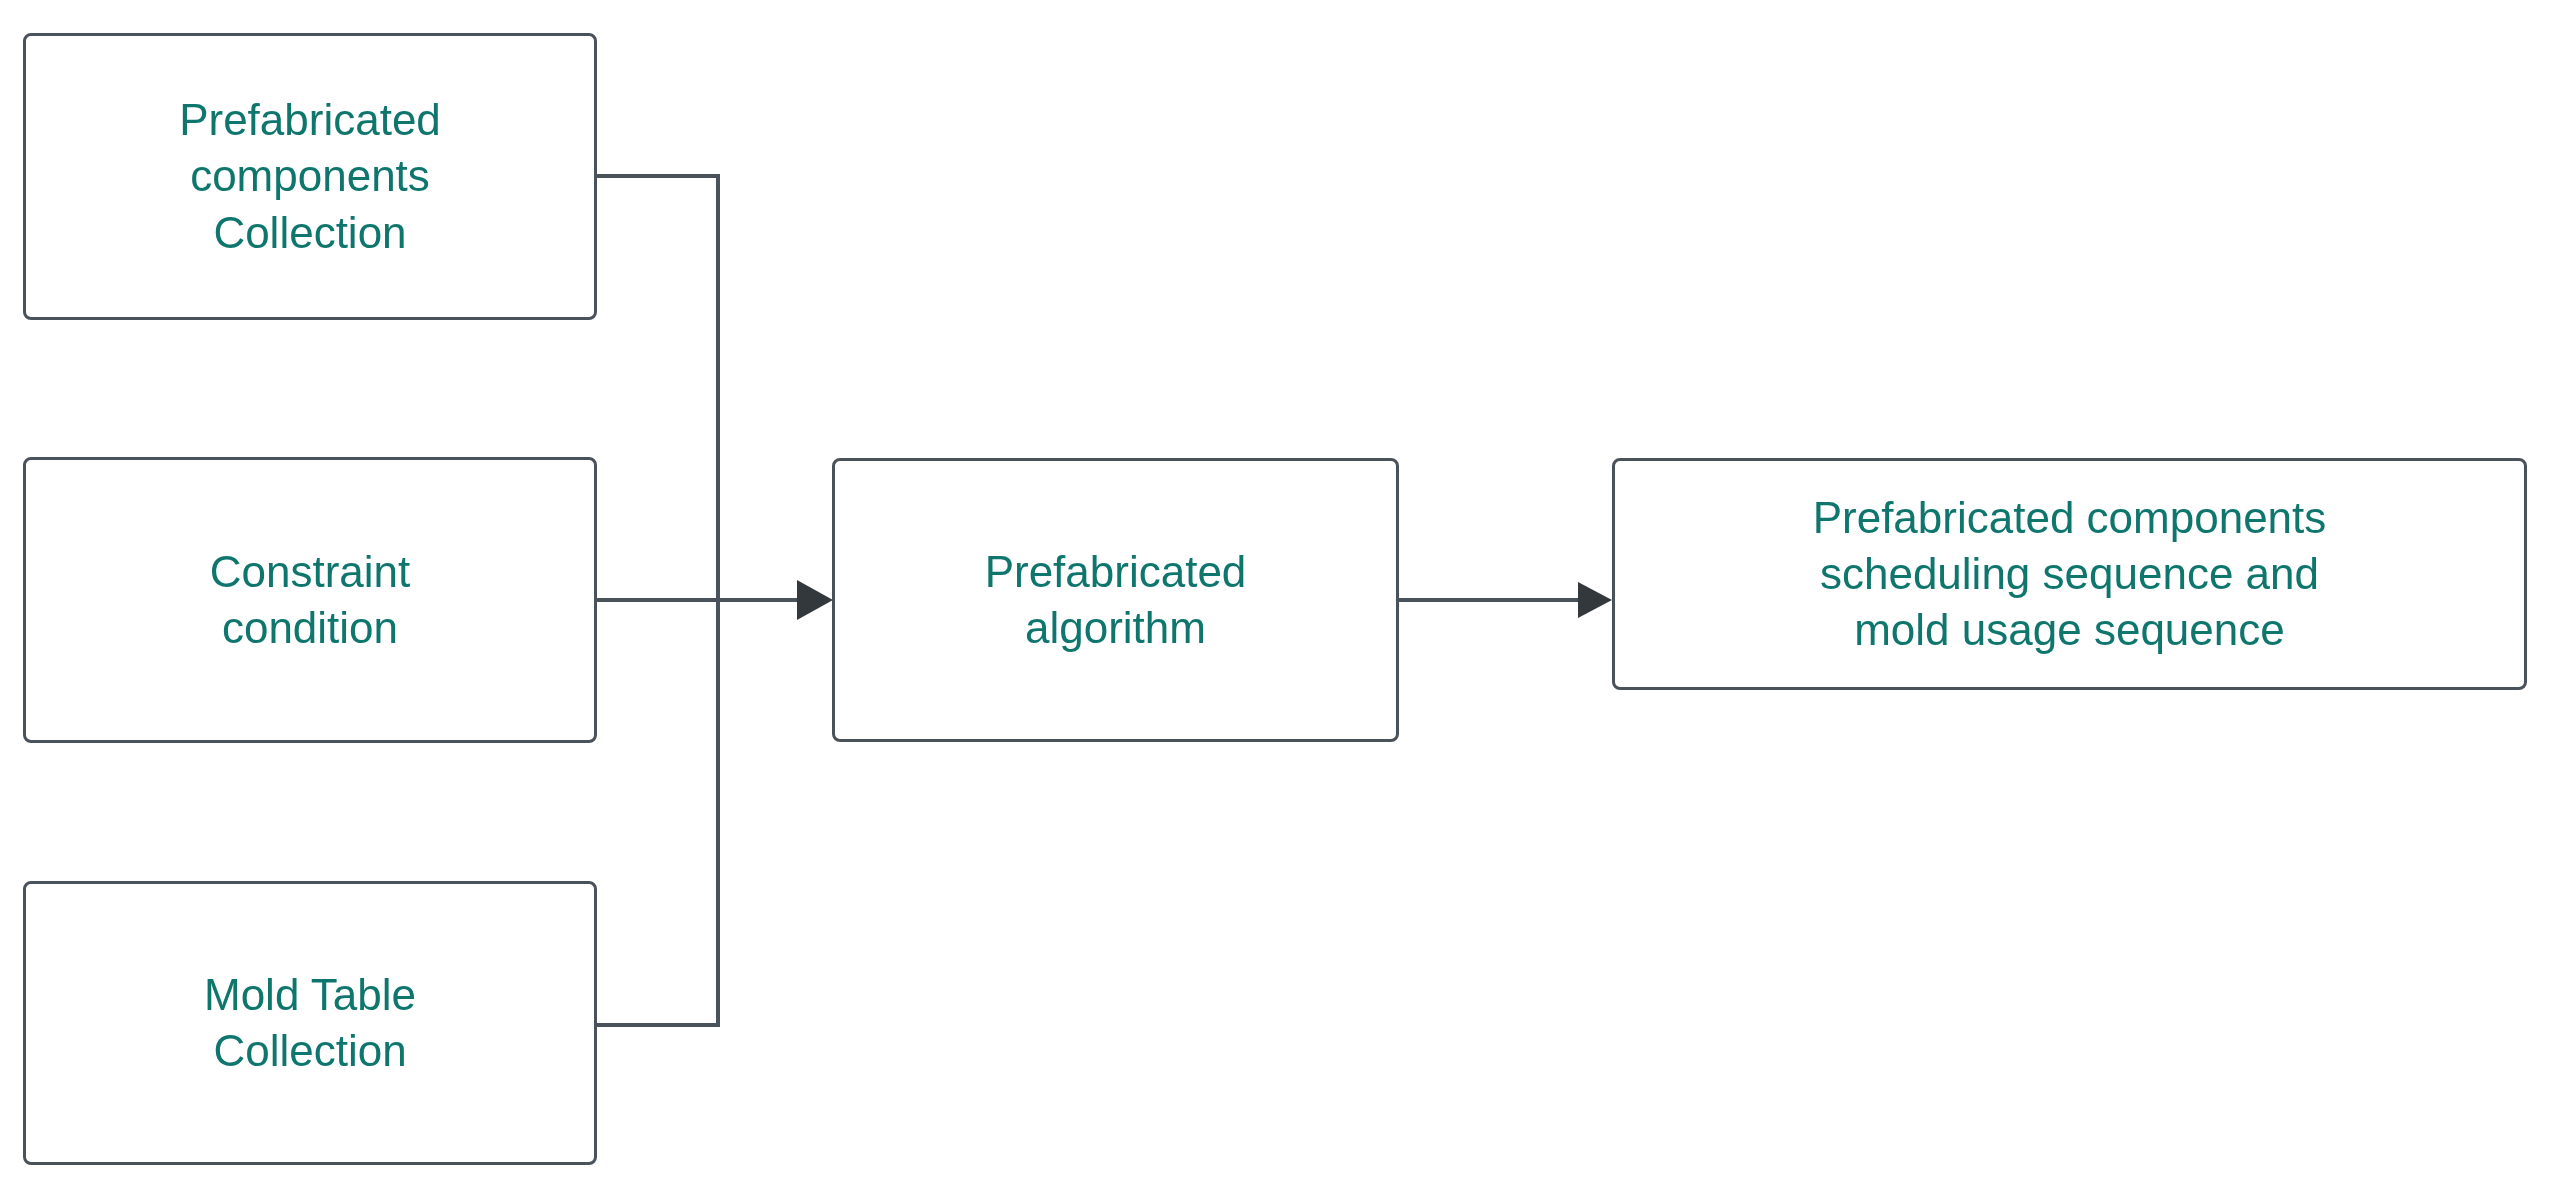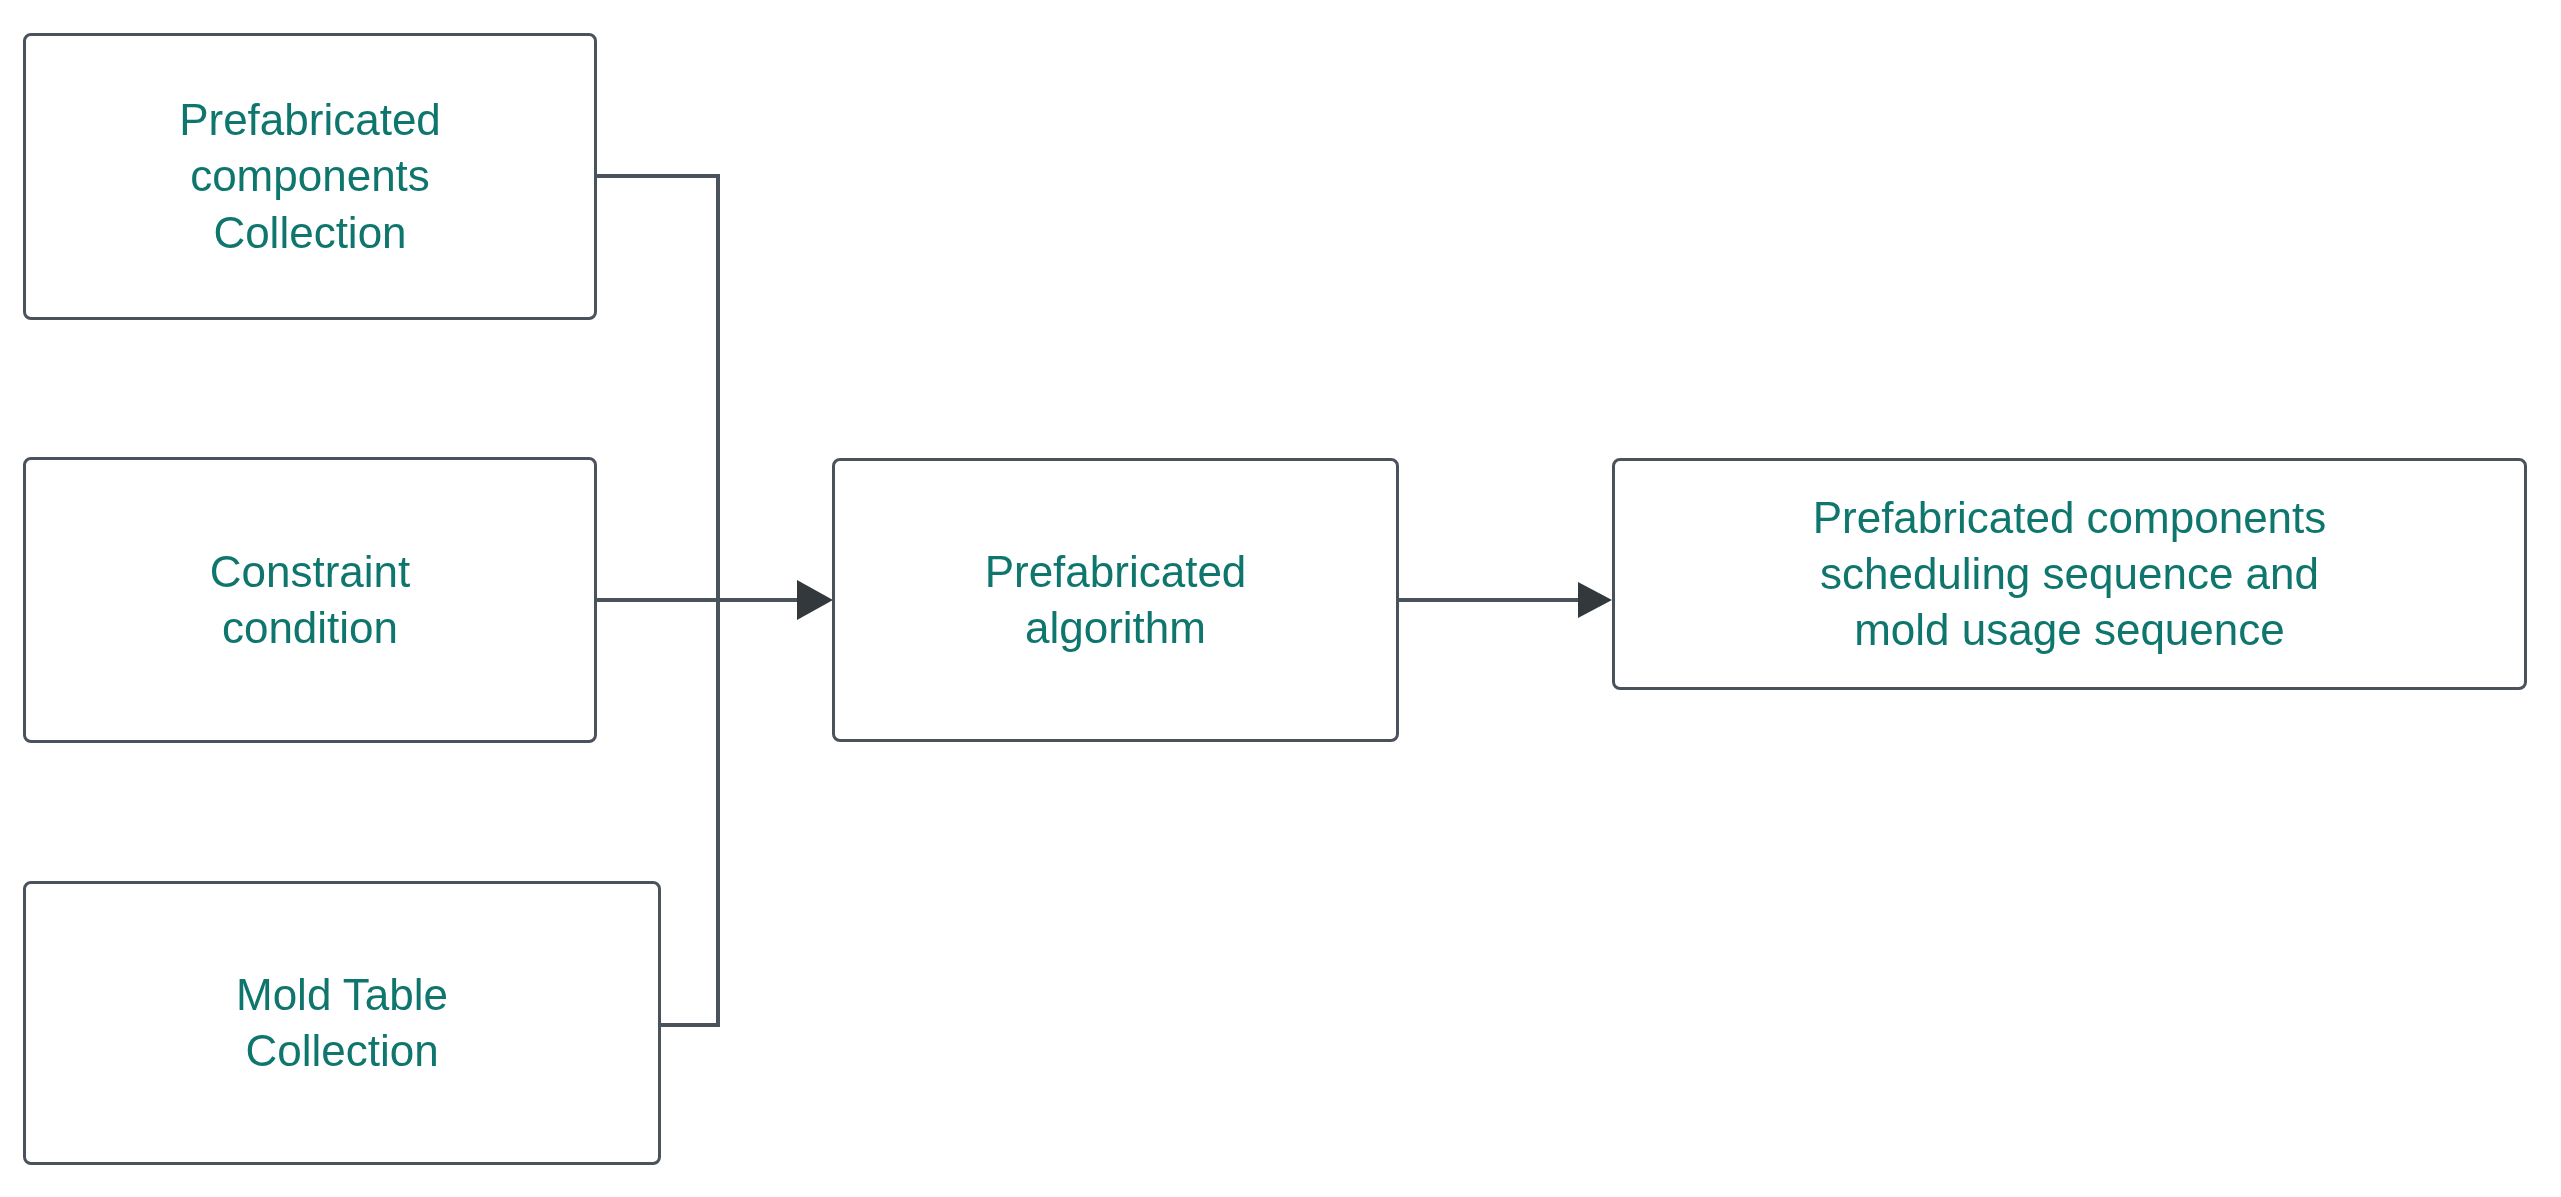--- a/index.html
+++ b/index.html
@@ -35,21 +35,21 @@
   
   #node-source-components {
     left: 23px;  top: 33px;  width: 574px;  height: 287px;
     font-size: 44px;
   }
   #node-constraint-condition {
     left: 23px;  top: 457px; width: 574px;  height: 286px;
     font-size: 44px;
   }
   #node-mold-table {
-    left: 23px;  top: 881px; width: 638px;  height: 284px;
+    left: 23px;  top: 881px; width: 574px;  height: 284px;
     font-size: 44px;
   }
   #node-optimization-algorithm {
     left: 832px; top: 458px; width: 567px;  height: 284px;
     font-size: 44px;
   }
   #node-output-sequence {
     left: 1612px; top: 458px; width: 915px; height: 232px;
     font-size: 44px;
   }

